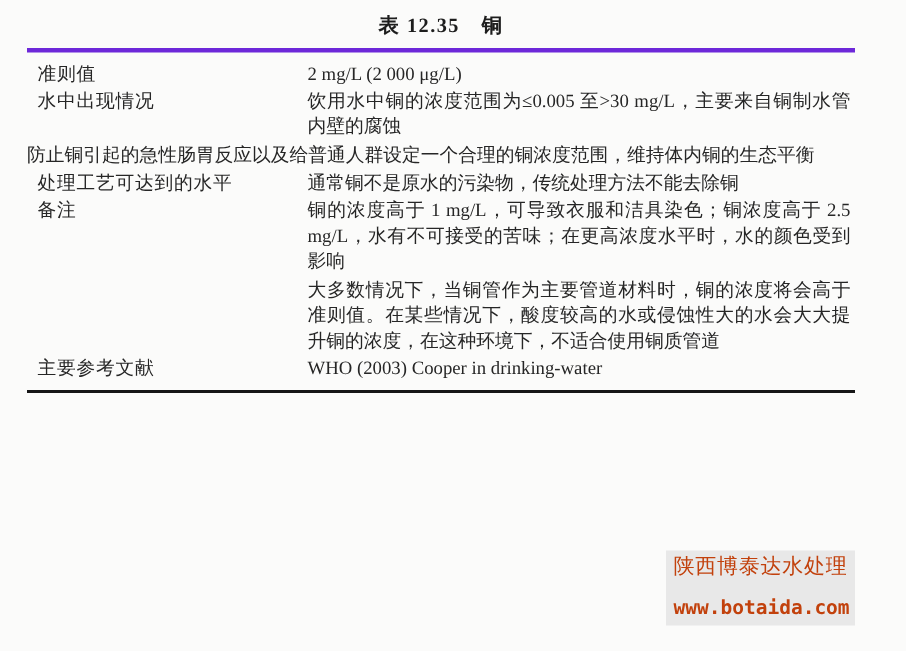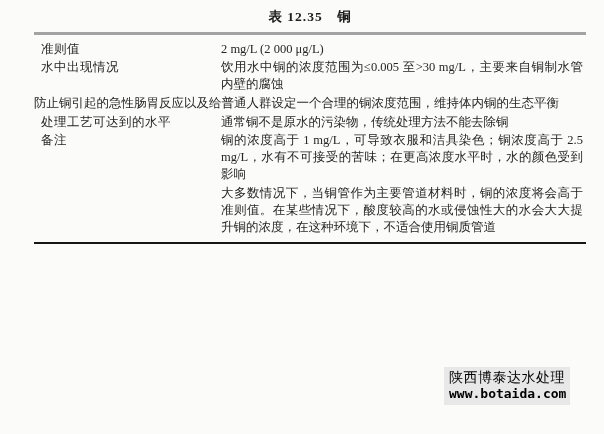--- a/index.html
+++ b/index.html
@@ -9,44 +9,44 @@
     font-family:"Liberation Serif","DejaVu Serif",serif;
     color:#262626;
     position:relative;
     overflow:hidden;
   }
   .page{position:absolute;inset:0;}
 
   
   .watermark{
     position:absolute;left:444px;top:367px;z-index:0;
-    background:#e8e8e8;color:#000000;
+    background:#e8e8e8;color:#c2410c;
     padding:2px 4px 3px 5px;
     text-align:left;
   }
   .wm-cn{
     font-family:"Liberation Sans","DejaVu Sans",sans-serif;
     font-size:14px;line-height:17px;letter-spacing:0.5px;white-space:nowrap;
   }
   .wm-url{
     font-family:"DejaVu Sans Mono",monospace;
-    font-size:13px;line-height:16px;font-weight:bold;white-space:nowrap;
+    font-size:13px;line-height:16px;font-weight:bold;white-space:nowrap;margin-top:12px;
   }
 
   .doc-table{
-    position:absolute;left:18px;top:0;width:552px;z-index:1;margin-left:16px;
+    position:absolute;left:18px;top:0;width:552px;z-index:1;
   }
   .title{
     text-align:center;font-weight:bold;
     font-size:13.5px;line-height:16px;
     padding:9px 0 7px 0;letter-spacing:1px;
     color:#1d1d1d;
   }
   .tbody{
-    border-top:3px solid #a3a3a3;
+    border-top:3px solid #6d28d9;
     border-bottom:2px solid #161616;
     padding:5px 0 5px 0;
   }
   .row{display:flex;font-size:12.5px;line-height:17.2px;margin:1px 0;}
   .label{width:180px;flex:none;padding-left:7px;letter-spacing:0.5px;}
   .value{flex:1;text-align:justify;padding-right:3px;}
   .value p{margin:0 0 1px 0;}
   .value p:last-child{margin-bottom:0;}
 </style>
 </head>
@@ -88,17 +88,21 @@
 
       <div class="row">
         <div class="label">备注</div>
         <div class="value">
           <p>铜的浓度高于 1 mg/L，可导致衣服和洁具染色；铜浓度高于 2.5 mg/L，水有不可接受的苦味；在更高浓度水平时，水的颜色受到影响</p>
           <p>大多数情况下，当铜管作为主要管道材料时，铜的浓度将会高于准则值。在某些情况下，酸度较高的水或侵蚀性大的水会大大提升铜的浓度，在这种环境下，不适合使用铜质管道</p>
         </div>
       </div>
 
 
+      <div class="row">
+        <div class="label">主要参考文献</div>
+        <div class="value">WHO (2003) Cooper in drinking-water</div>
+      </div>
 
     </div>
   </div>
 
 </div>
 
 </body></html>

